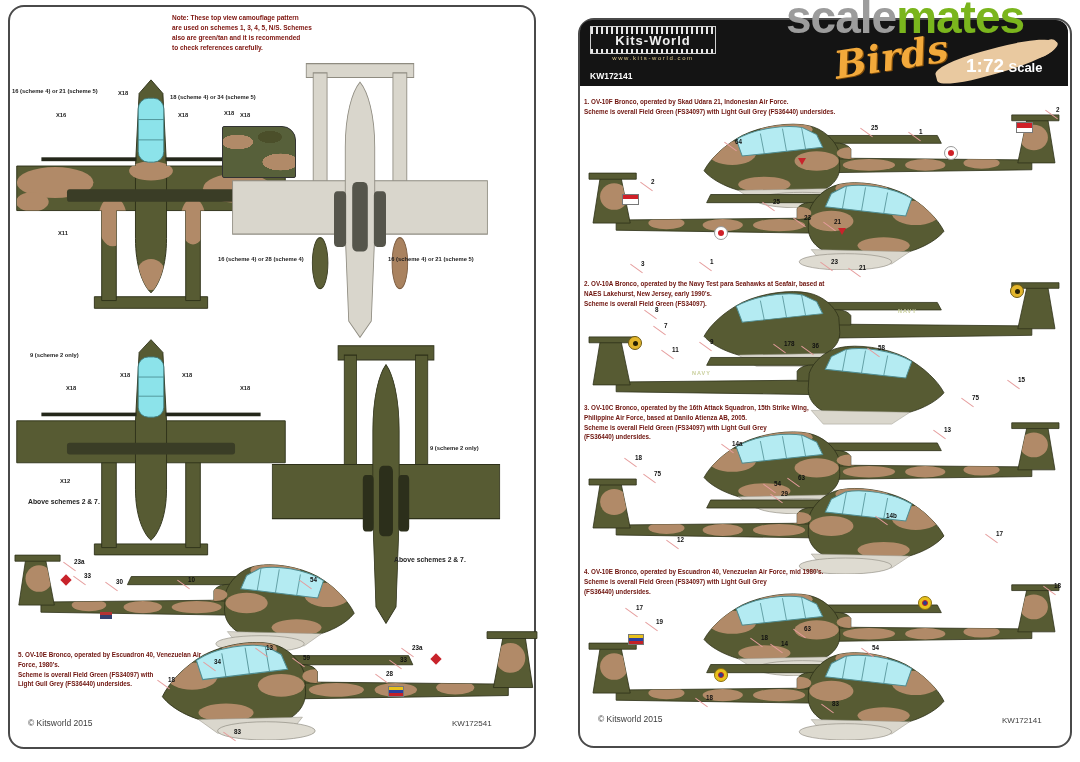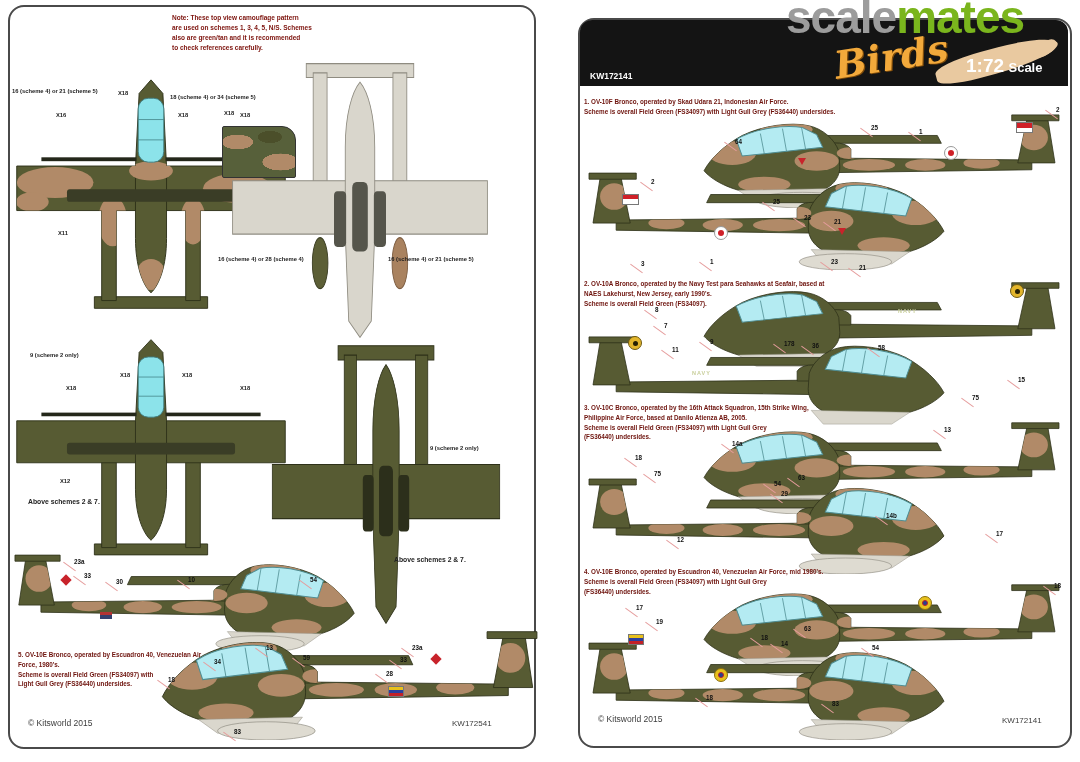--- a/index.html
+++ b/index.html
@@ -289,20 +289,26 @@
     <div>Scheme is overall Field Green (FS34097) with</div>
     <div>Light Gull Grey (FS36440) undersides.</div>
   </div>
 
   <span class="foot" style="left:28px;top:718px;">© Kitsworld 2015</span>
   <span class="foot" style="left:452px;top:719px;font-size:8px;">KW172541</span>
 
   <div class="page rp"></div>
   <div class="rp-header"></div>
 
+  <div class="kw">
+    <div class="kw-stripes"></div>
+    <div class="kw-name">Kits-World</div>
+    <div class="kw-stripes2"></div>
+    <div class="kw-url">www.kits-world.com</div>
+  </div>
   <span class="kw-code">KW172141</span>
 
   <span class="birds">Birds</span>
   <span class="leg"></span>
   <span class="legfoot"></span>
   <div class="scale172">
     <span class="n">1:72</span>
     <span class="w">Scale</span>
   </div>
   <div class="wm">

